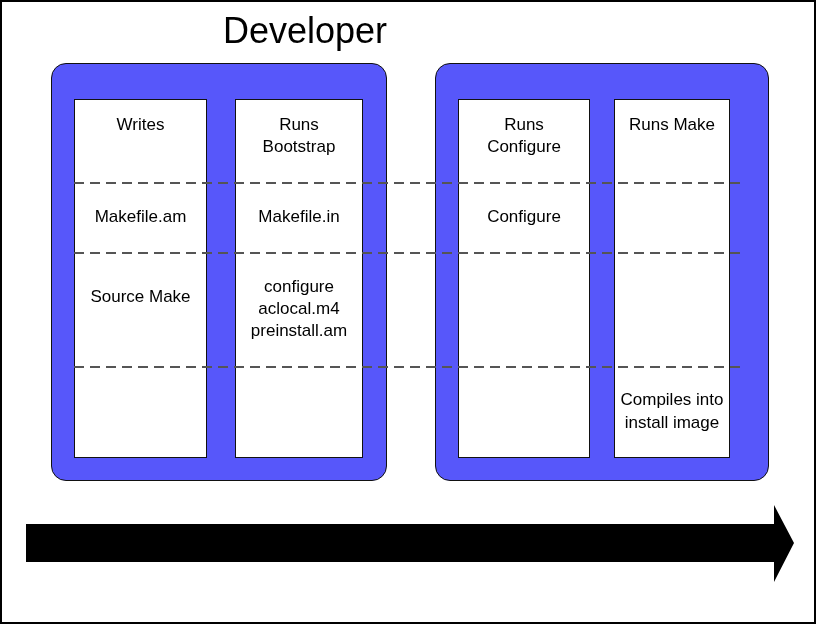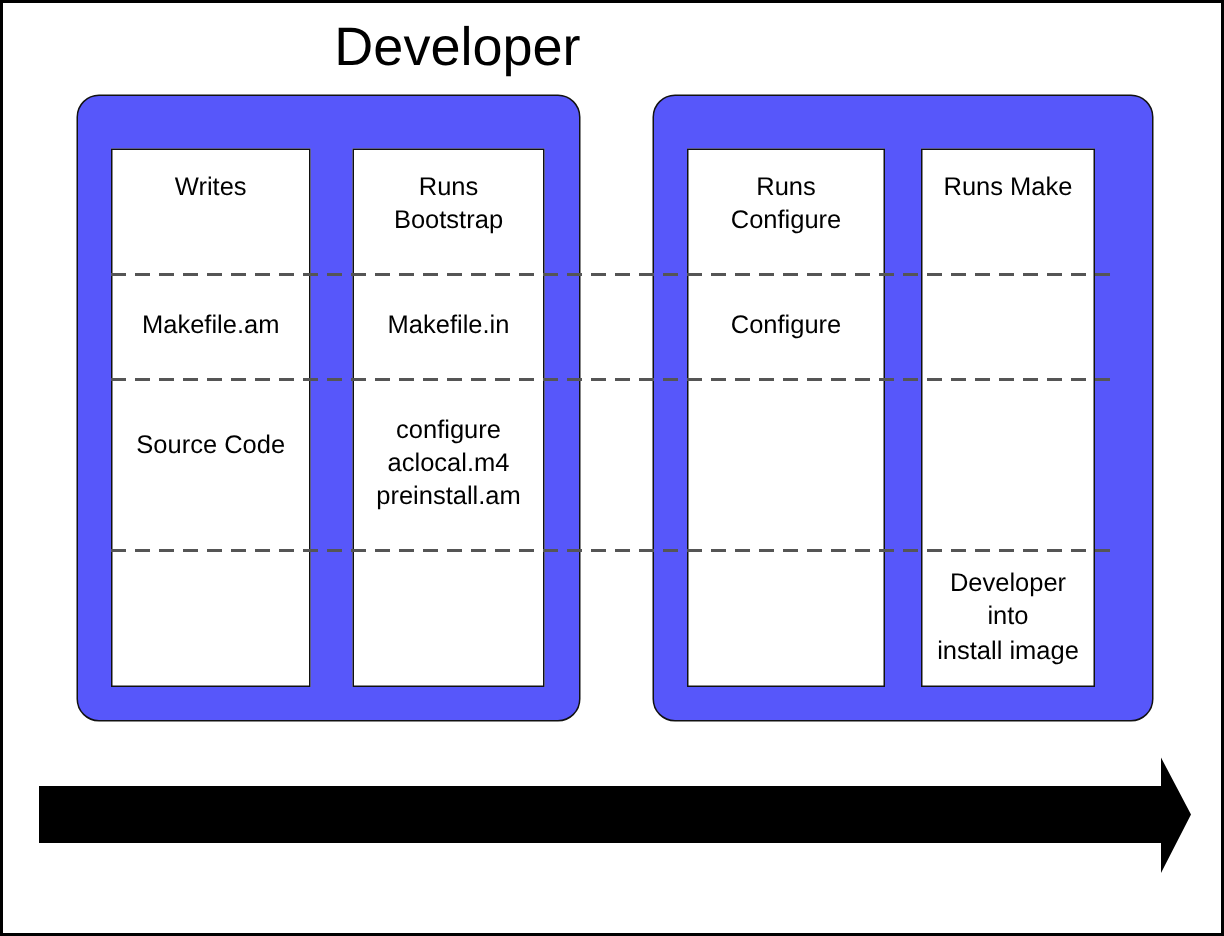--- a/index.html
+++ b/index.html
@@ -99,21 +99,21 @@
 <div class="canvas">
 
   <div class="title" id="dev-title">Developer</div>
 
   <div class="panel" id="dev-panel"></div>
   <div class="panel" id="user-panel"></div>
 
   <div class="column" id="col-dev-1">
     <div class="cell s1">Writes</div>
     <div class="cell s2">Makefile.am</div>
-    <div class="cell s4">Source Code</div>
+    <div class="cell s4">Source Make</div>
   </div>
 
   <div class="column" id="col-dev-2">
     <div class="cell s1">Runs
 Bootstrap</div>
     <div class="cell s2">Makefile.in</div>
     <div class="cell s3">configure
 aclocal.m4
 preinstall.am</div>
     <div class="cell s4"></div>
@@ -123,21 +123,21 @@
     <div class="cell s1">Runs
 Configure</div>
     <div class="cell s2">Configure</div>
     <div class="cell s4"></div>
   </div>
 
   <div class="column" id="col-user-2">
     <div class="cell s1">Runs Make</div>
     <div class="cell s2"></div>
     <div class="cell s3"></div>
-    <div class="cell s4">Developer into
+    <div class="cell s4">Compiles into
 install image</div>
   </div>
 
   <div class="dash-line" id="dash-1"></div>
   <div class="dash-line" id="dash-2"></div>
   <div class="dash-line" id="dash-3"></div>
 
   <svg class="flow-arrow-svg" viewBox="0 0 770 80" xmlns="http://www.w3.org/2000/svg">
     <polygon points="0,20 748,20 748,1 768,39 748,78 748,58 0,58" fill="#000000"></polygon>
   </svg>

